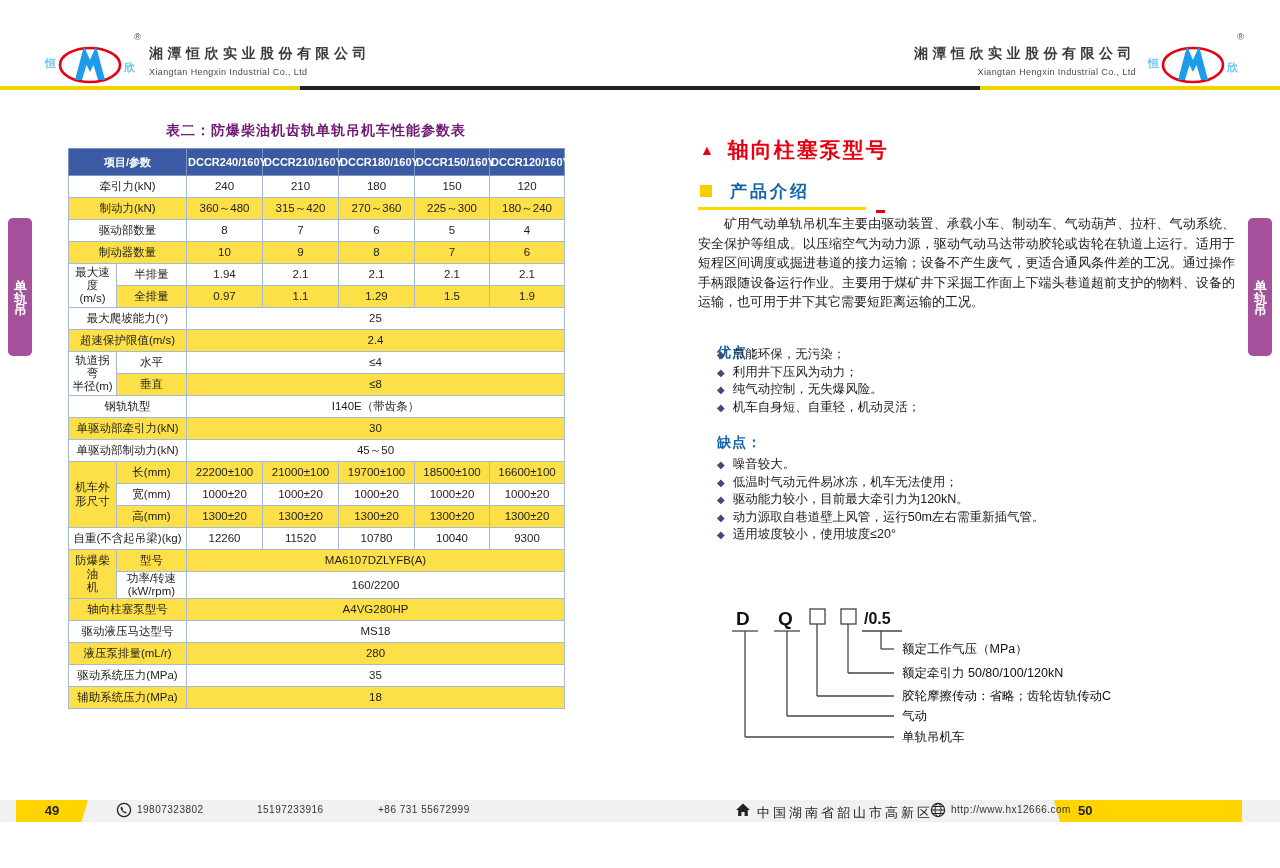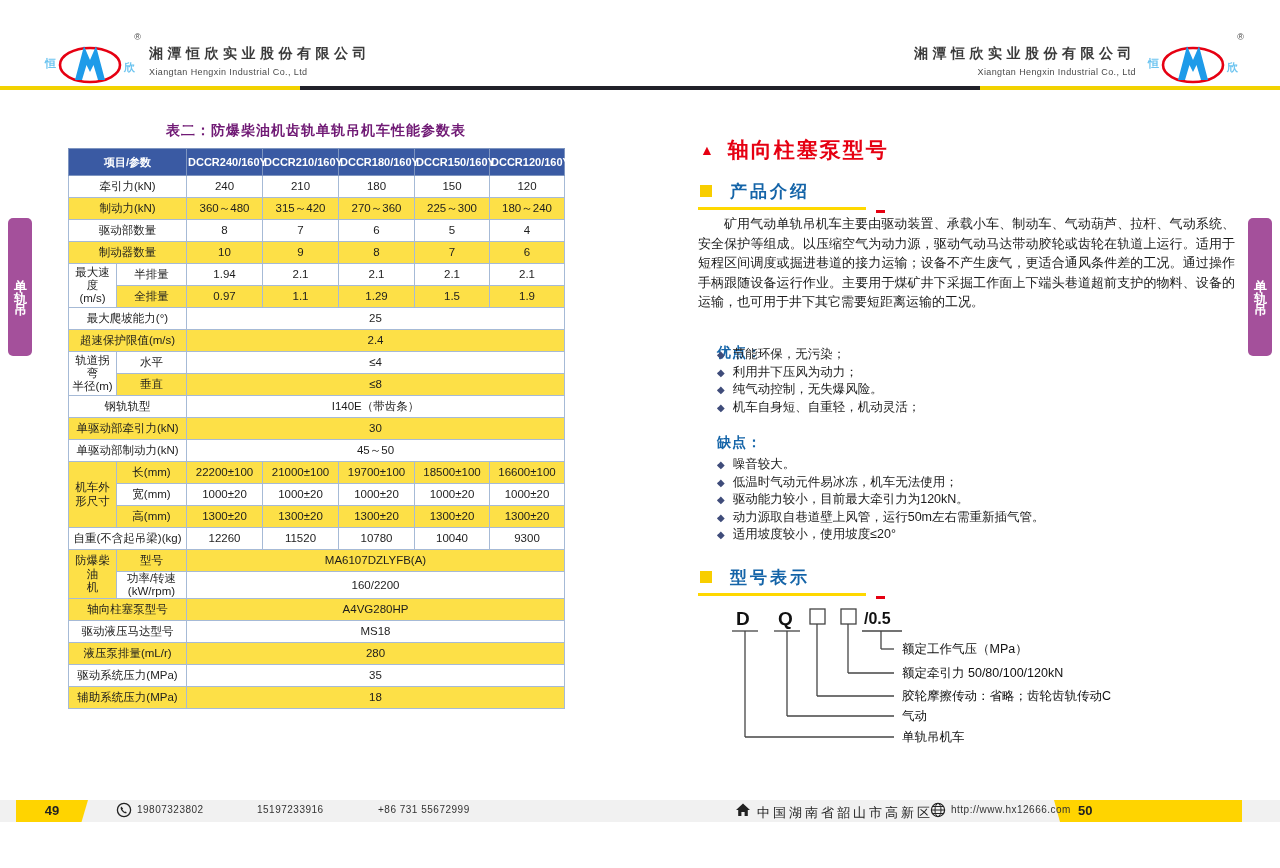--- a/index.html
+++ b/index.html
@@ -355,26 +355,20 @@
     <div class="item">
         <span class="dia">◆</span>
         <span>动力源取自巷道壁上风管，运行50m左右需重新插气管。</span>
       </div>
     <div class="item">
         <span class="dia">◆</span>
         <span>适用坡度较小，使用坡度≤20°</span>
       </div>
   </div>
 
-  <div class="section-head" id="model-head">
-    <span class="sq"></span>
-    <span class="txt">型号表示</span>
-    <span class="yline"></span>
-    <span class="rdash"></span>
-  </div>
 
   <svg class="model-diagram" width="560" height="152" viewBox="0 0 560 152">
     <text class="code" x="46" y="27">D</text>
     <text class="code" x="88" y="27">Q</text>
     <rect x="120" y="11" width="15" height="15"></rect>
     <rect x="151" y="11" width="15" height="15"></rect>
     <text class="suffix" x="174" y="26">/0.5</text>
 
     <line x1="42" y1="33" x2="68" y2="33"></line>
     <line x1="84" y1="33" x2="110" y2="33"></line>

